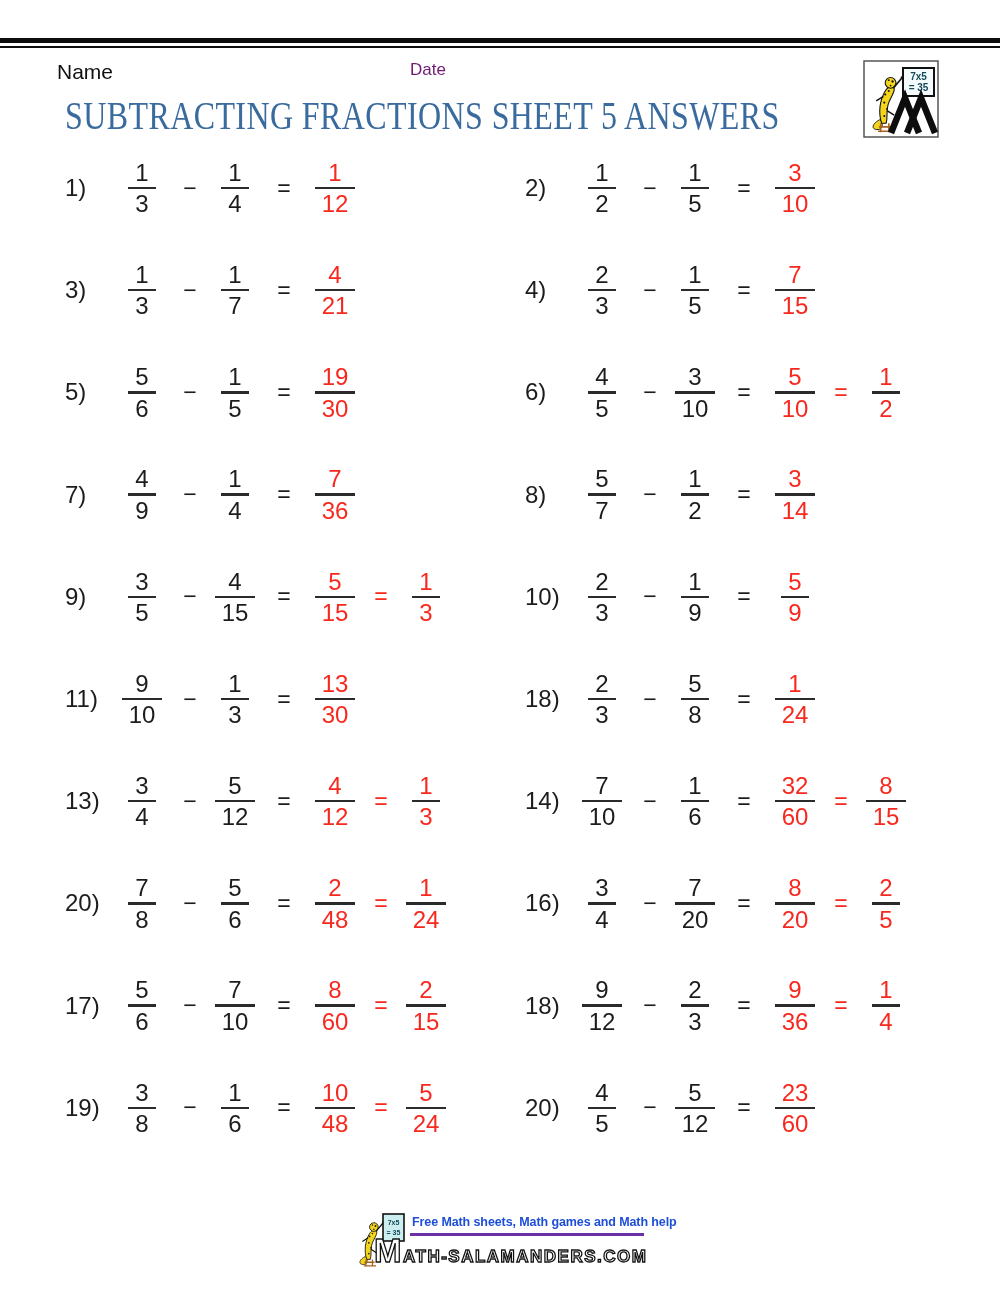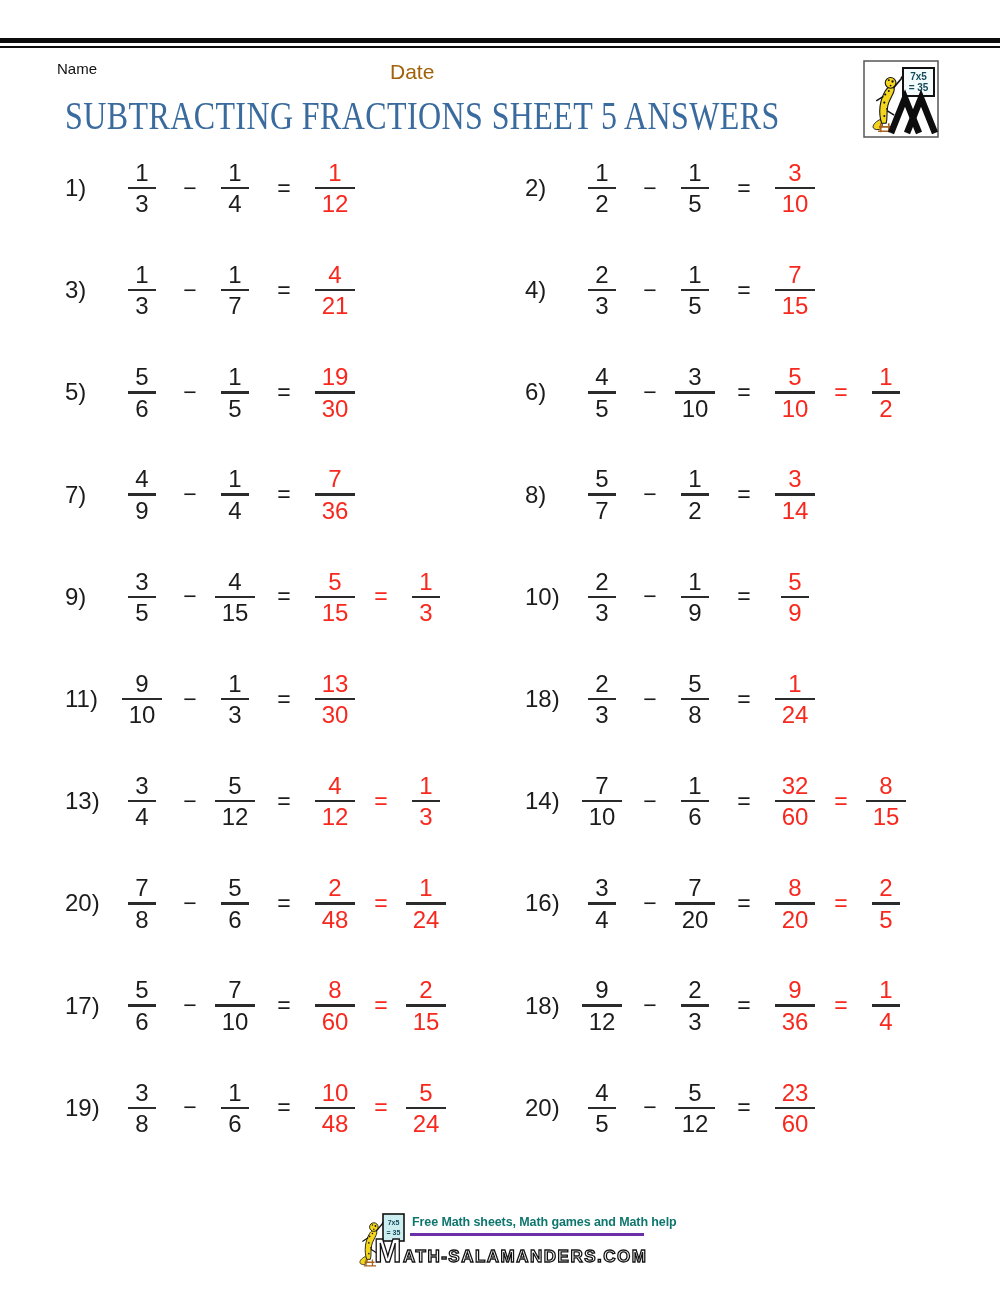--- a/index.html
+++ b/index.html
@@ -3,22 +3,22 @@
 <meta charset="utf-8">
 <style>
   html,body{margin:0;padding:0;}
   body{
     width:1000px;height:1294px;position:relative;background:#ffffff;
     font-family:"Liberation Sans", sans-serif;color:#1c1c1c;overflow:hidden;
   }
   
   .rule-thick{position:absolute;left:0;top:38px;width:1000px;height:5px;background:#0d0d0d;}
   .rule-thin{position:absolute;left:0;top:46px;width:1000px;height:2px;background:#0d0d0d;}
-  .name-label{position:absolute;left:57px;top:60px;font-size:15px;color:#111;}
-  .date-label{position:absolute;left:390px;top:60px;font-size:21px;color:#a16207;}
+  .name-label{position:absolute;left:57px;top:60px;font-size:21px;color:#111;}
+  .date-label{position:absolute;left:410px;top:60px;font-size:17px;color:#701a75;}
   .sheet-title{
     position:absolute;left:65px;top:92px;white-space:nowrap;
     font-family:"Liberation Serif", serif;font-size:40px;color:#3a6b9e;
     transform:scaleX(0.8);transform-origin:left top;letter-spacing:0.5px;
   }
   .corner-logo{position:absolute;left:863px;top:60px;}
   
   .problems{position:absolute;top:137px;left:0;right:0;}
   .prow{position:relative;height:102.2px;}
   .problem{position:absolute;top:0;height:100%;display:flex;align-items:center;}
@@ -29,21 +29,21 @@
   .s-f1{width:62px;} .s-op1{width:34px;} .s-f2{width:56px;} .s-eq{width:42px;}
   .s-ans{width:60px;} .s-eq2{width:32px;} .s-simp{width:58px;}
   .frac{display:inline-flex;flex-direction:column;align-items:center;}
   .fnum,.fden{font-size:24px;line-height:25px;padding:0 7px;}
   .fbar{align-self:stretch;height:2.4px;background:#2b2b2b;margin:2px 0;}
   .op{font-size:23px;}
   .red-frac .fnum,.red-frac .fden{color:#f7281e;}
   .op-red{color:#f7281e;}
   
   .footer-logo{position:absolute;left:356px;top:1212px;}
-  .tagline{position:absolute;left:412px;top:1215px;font-size:12.5px;font-weight:bold;color:#0f766e;letter-spacing:-0.1px;white-space:nowrap;}
+  .tagline{position:absolute;left:412px;top:1215px;font-size:12.5px;font-weight:bold;color:#1d4ed8;letter-spacing:-0.1px;white-space:nowrap;}
   .footer-rule{position:absolute;left:410px;top:1233px;width:234px;height:3px;background:#6b2fa8;}
   .site-text{
     position:absolute;left:374px;top:1236px;white-space:nowrap;
     font-size:17px;line-height:30px;font-weight:bold;letter-spacing:1.5px;
     color:#ffffff;-webkit-text-stroke:1.3px #101010;
   }
   .site-text::first-letter{font-size:33px;}
   .hidden-defs{position:absolute;width:0;height:0;overflow:hidden;}
 </style>
 </head>

